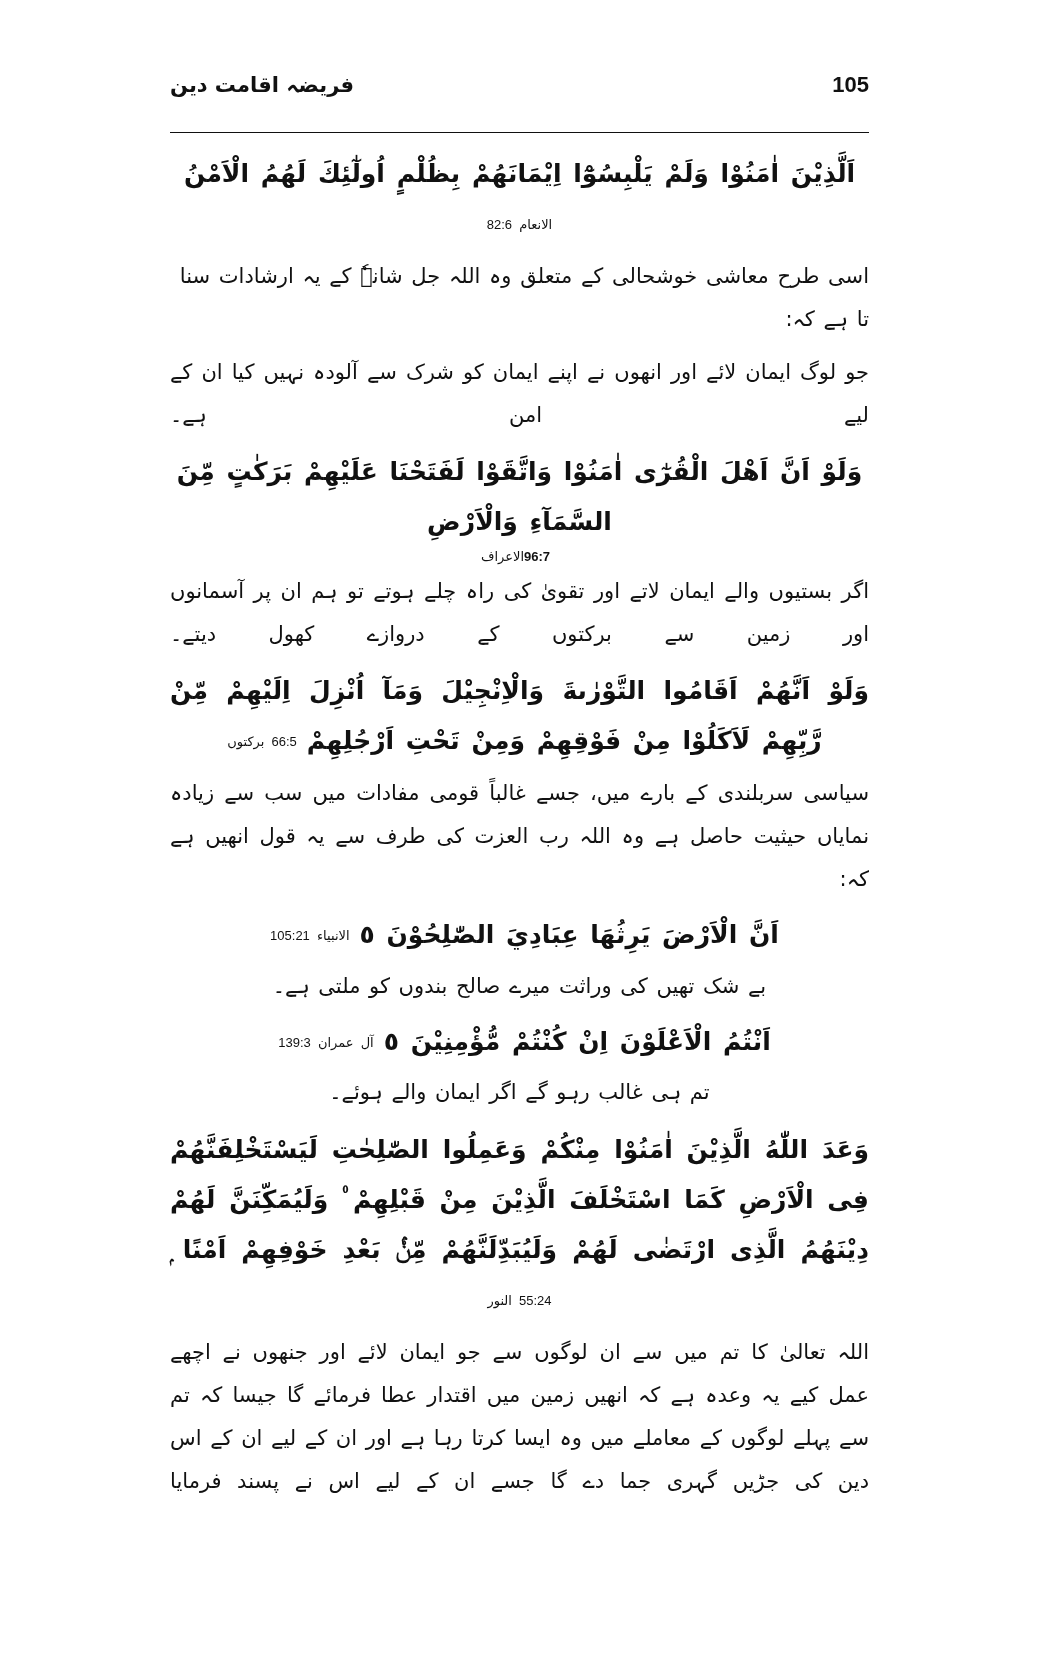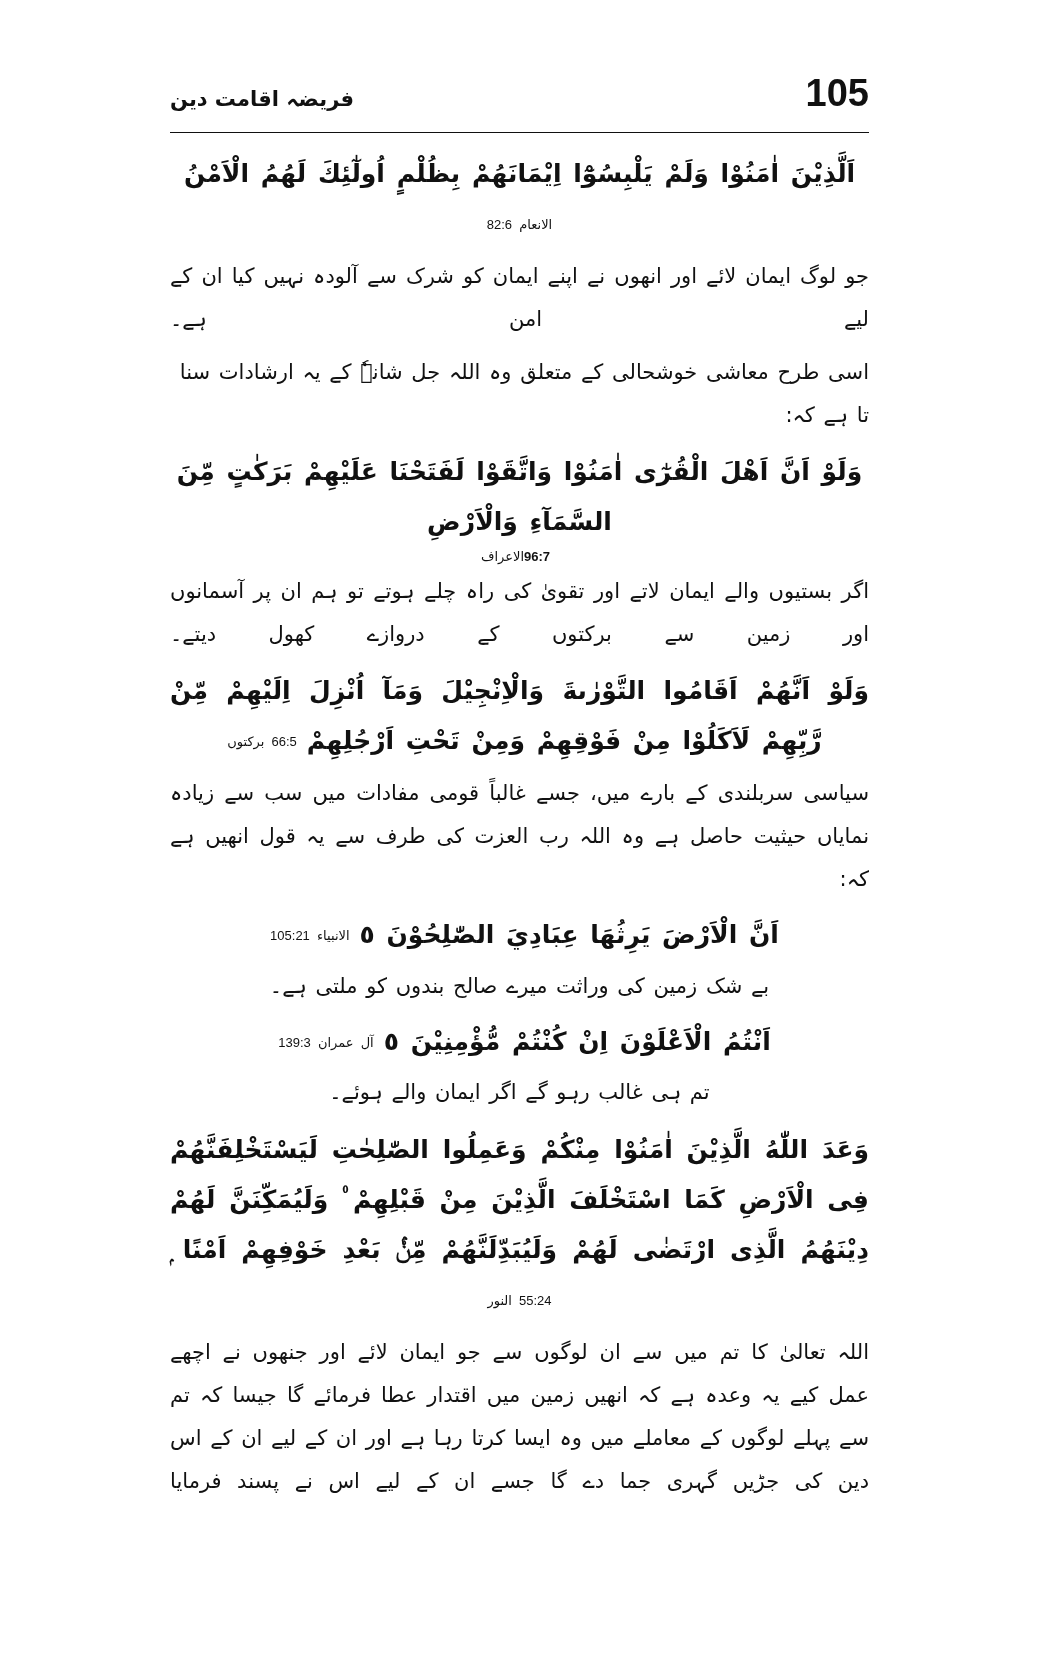--- a/index.html
+++ b/index.html
@@ -33,21 +33,21 @@
     height: 56px;
   }
   .header-title {
     font-size: 21px;
     font-weight: 600;
     letter-spacing: 0.5px;
     direction: rtl;
     white-space: nowrap;
   }
   .page-number {
-    font-size: 38px;
+    font-size: 22px;
     font-weight: 700;
     font-family: "Liberation Sans", sans-serif;
     direction: ltr;
   }
   .rule {
     border: 0;
     border-top: 1.5px solid #111;
     margin: 4px 0 16px 0;
   }
   
@@ -123,23 +123,23 @@
       <div class="page-number">105</div>
     </div>
     <hr class="rule">
 
     <div class="block">
       <div class="arabic">
         <span>اَلَّذِيْنَ اٰمَنُوْا وَلَمْ يَلْبِسُوْٓا اِيْمَانَهُمْ بِظُلْمٍ اُولٰٓئِكَ لَهُمُ الْاَمْنُ</span><span class="ref"><span>الانعام</span> <span class="num">82:6</span></span>
       </div>
     </div>
 
+    <div class="urdu short">اسی طرح معاشی خوشحالی کے متعلق وہ اللہ جل شانہٗ کے یہ ارشادات سنا تا ہے کہ:</div>
+
     <div class="urdu">جو لوگ ایمان لائے اور انھوں نے اپنے ایمان کو شرک سے آلودہ نہیں کیا ان کے لیے امن ہے۔</div>
-
-    <div class="urdu short">اسی طرح معاشی خوشحالی کے متعلق وہ اللہ جل شانہٗ کے یہ ارشادات سنا تا ہے کہ:</div>
 
     <div class="block">
       <div class="arabic">وَلَوْ اَنَّ اَهْلَ الْقُرٰٓى اٰمَنُوْا وَاتَّقَوْا لَفَتَحْنَا عَلَيْهِمْ بَرَكٰتٍ مِّنَ السَّمَآءِ وَالْاَرْضِ</div>
       <div class="ref-line">
         <span class="num">96:7</span><span>الاعراف</span>
       </div>
     </div>
 
     <div class="urdu">اگر بستیوں والے ایمان لاتے اور تقویٰ کی راہ چلے ہوتے تو ہم ان پر آسمانوں اور زمین سے برکتوں کے دروازے کھول دیتے۔</div>
 
@@ -151,21 +151,21 @@
 
 
     <div class="urdu">سیاسی سربلندی کے بارے میں، جسے غالباً قومی مفادات میں سب سے زیادہ نمایاں حیثیت حاصل ہے وہ اللہ رب العزت کی طرف سے یہ قول انھیں ہے کہ:</div>
 
     <div class="block">
       <div class="arabic tight">
         <span>اَنَّ الْاَرْضَ يَرِثُهَا عِبَادِيَ الصّٰلِحُوْنَ ٥</span><span class="ref"><span>الانبیاء</span> <span class="num">105:21</span></span>
       </div>
     </div>
 
-    <div class="urdu center">بے شک زمین کی وراثت میرے صالح بندوں کو ملتی ہے۔</div>
+    <div class="urdu center">بے شک تھیں کی وراثت میرے صالح بندوں کو ملتی ہے۔</div>
 
     <div class="block">
       <div class="arabic tight">
         <span>اَنْتُمُ الْاَعْلَوْنَ اِنْ كُنْتُمْ مُّؤْمِنِيْنَ ٥</span><span class="ref"><span>آل عمران</span> <span class="num">139:3</span></span>
       </div>
     </div>
 
     <div class="urdu center">تم ہی غالب رہو گے اگر ایمان والے ہوئے۔</div>
 
 

